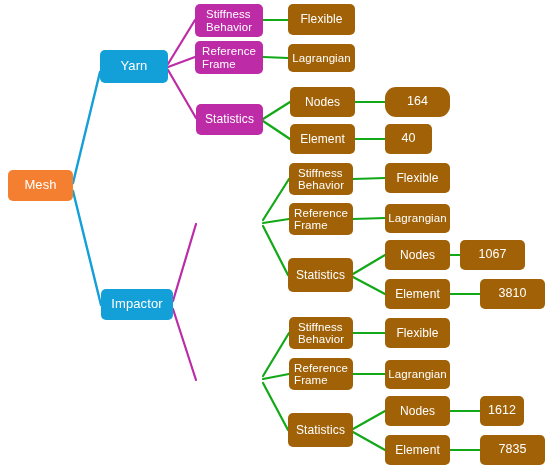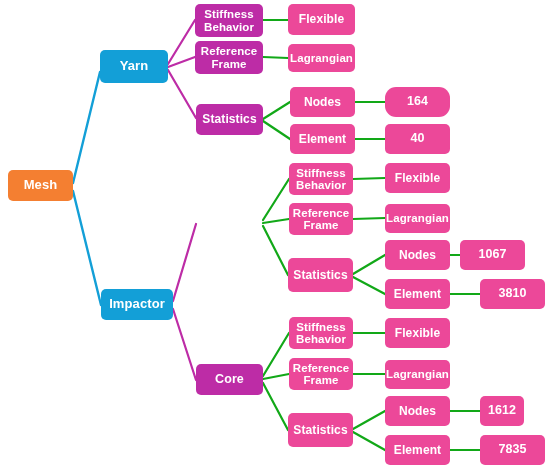--- a/index.html
+++ b/index.html
@@ -22,33 +22,31 @@
     width: 550px;
     height: 471px;
     pointer-events: none;
   }
   .node {
     position: absolute;
     box-sizing: border-box;
     display: flex;
     align-items: center;
     justify-content: center;
-    text-align: center;
     color: #ffffff;
     border-radius: 5px;
     line-height: 1.08;
     letter-spacing: 0.1px;
     padding: 1px 3px;
     z-index: 2;
-    font-weight: bold;
   }
   .n-orange { background: #f47f31; }
   .n-blue   { background: #139fd7; }
   .n-magenta{ background: #bd2ca6; }
-  .n-green  { background: #ec4899; }
+  .n-green  { background: #a16207; }
   .two-line { white-space: pre-line; }
 </style>
 </head>
 <body>
 
 <div id="canvas">
 
   <svg id="edge-layer" viewBox="0 0 550 471" width="550" height="471">
 
     <g stroke="#139fd7" stroke-width="2.4" fill="none" stroke-linecap="round">
@@ -111,38 +109,37 @@
   <div class="node n-green" style="left:288px;top:4px;width:67px;height:31px;font-size:12px;">Flexible</div>
 
   <div class="node n-magenta two-line" style="left:195px;top:41px;width:68px;height:33px;font-size:11.5px;">Reference
 Frame</div>
   <div class="node n-green" style="left:288px;top:44px;width:67px;height:28px;font-size:11.5px;">Lagrangian</div>
 
   <div class="node n-magenta" style="left:196px;top:104px;width:67px;height:31px;font-size:12px;">Statistics</div>
   <div class="node n-green" style="left:290px;top:87px;width:65px;height:30px;font-size:12px;">Nodes</div>
   <div class="node n-green" style="left:385px;top:87px;width:65px;height:30px;font-size:12.5px;border-radius:11px;">164</div>
   <div class="node n-green" style="left:290px;top:124px;width:65px;height:30px;font-size:12px;">Element</div>
-  <div class="node n-green" style="left:385px;top:124px;width:65px;height:30px;font-size:12.5px;">40</div>
+  <div class="node n-green" style="left:385px;top:124px;width:47px;height:30px;font-size:12.5px;">40</div>
 
 
   <div class="node n-green two-line" style="left:289px;top:163px;width:64px;height:32px;font-size:11.5px;">Stiffness
 Behavior</div>
   <div class="node n-green" style="left:385px;top:163px;width:65px;height:30px;font-size:12px;">Flexible</div>
 
   <div class="node n-green two-line" style="left:289px;top:203px;width:64px;height:32px;font-size:11.5px;">Reference
 Frame</div>
   <div class="node n-green" style="left:385px;top:204px;width:65px;height:29px;font-size:11.5px;">Lagrangian</div>
 
   <div class="node n-green" style="left:288px;top:258px;width:65px;height:34px;font-size:12px;">Statistics</div>
   <div class="node n-green" style="left:385px;top:240px;width:65px;height:30px;font-size:12px;">Nodes</div>
   <div class="node n-green" style="left:460px;top:240px;width:65px;height:30px;font-size:12.5px;">1067</div>
   <div class="node n-green" style="left:385px;top:279px;width:65px;height:30px;font-size:12px;">Element</div>
   <div class="node n-green" style="left:480px;top:279px;width:65px;height:30px;font-size:12.5px;">3810</div>
 
-  <div class="node n-magenta" style="left:196px;top:364px;width:67px;height:31px;font-size:12.5px;">Core</div>
 
   <div class="node n-green two-line" style="left:289px;top:317px;width:64px;height:32px;font-size:11.5px;">Stiffness
 Behavior</div>
   <div class="node n-green" style="left:385px;top:318px;width:65px;height:30px;font-size:12px;">Flexible</div>
 
   <div class="node n-green two-line" style="left:289px;top:358px;width:64px;height:32px;font-size:11.5px;">Reference
 Frame</div>
   <div class="node n-green" style="left:385px;top:360px;width:65px;height:29px;font-size:11.5px;">Lagrangian</div>
 
   <div class="node n-green" style="left:288px;top:413px;width:65px;height:34px;font-size:12px;">Statistics</div>

